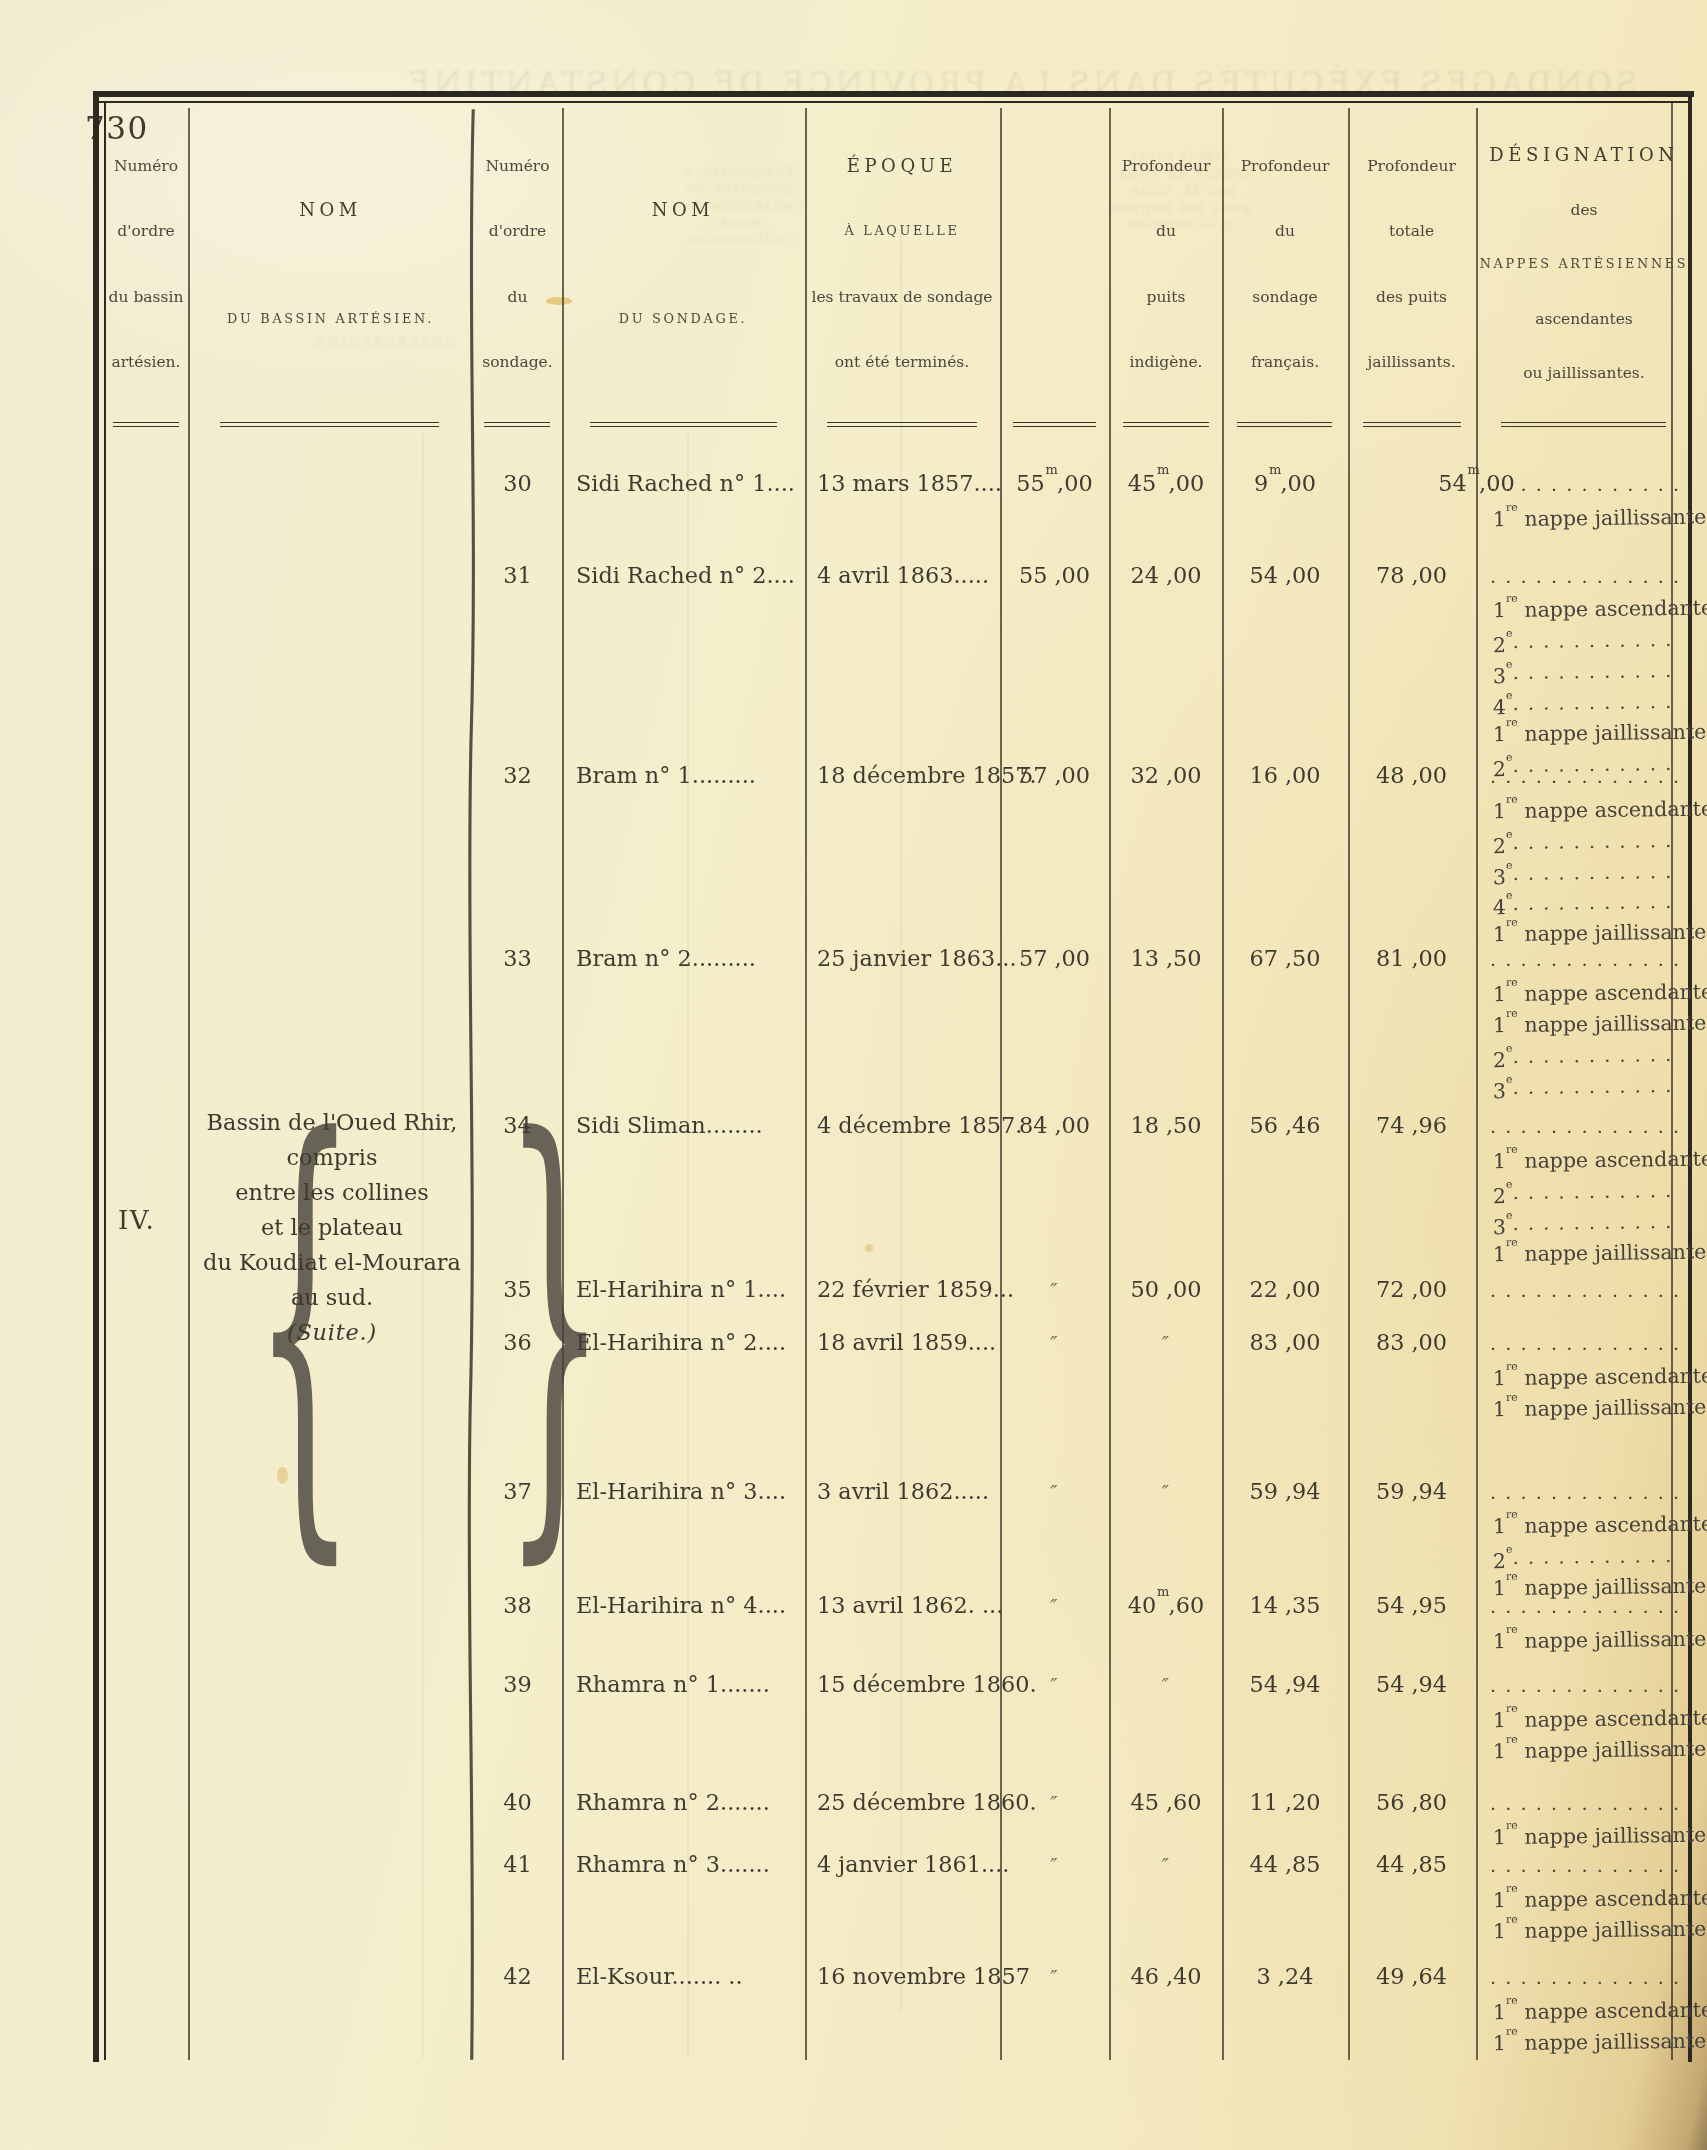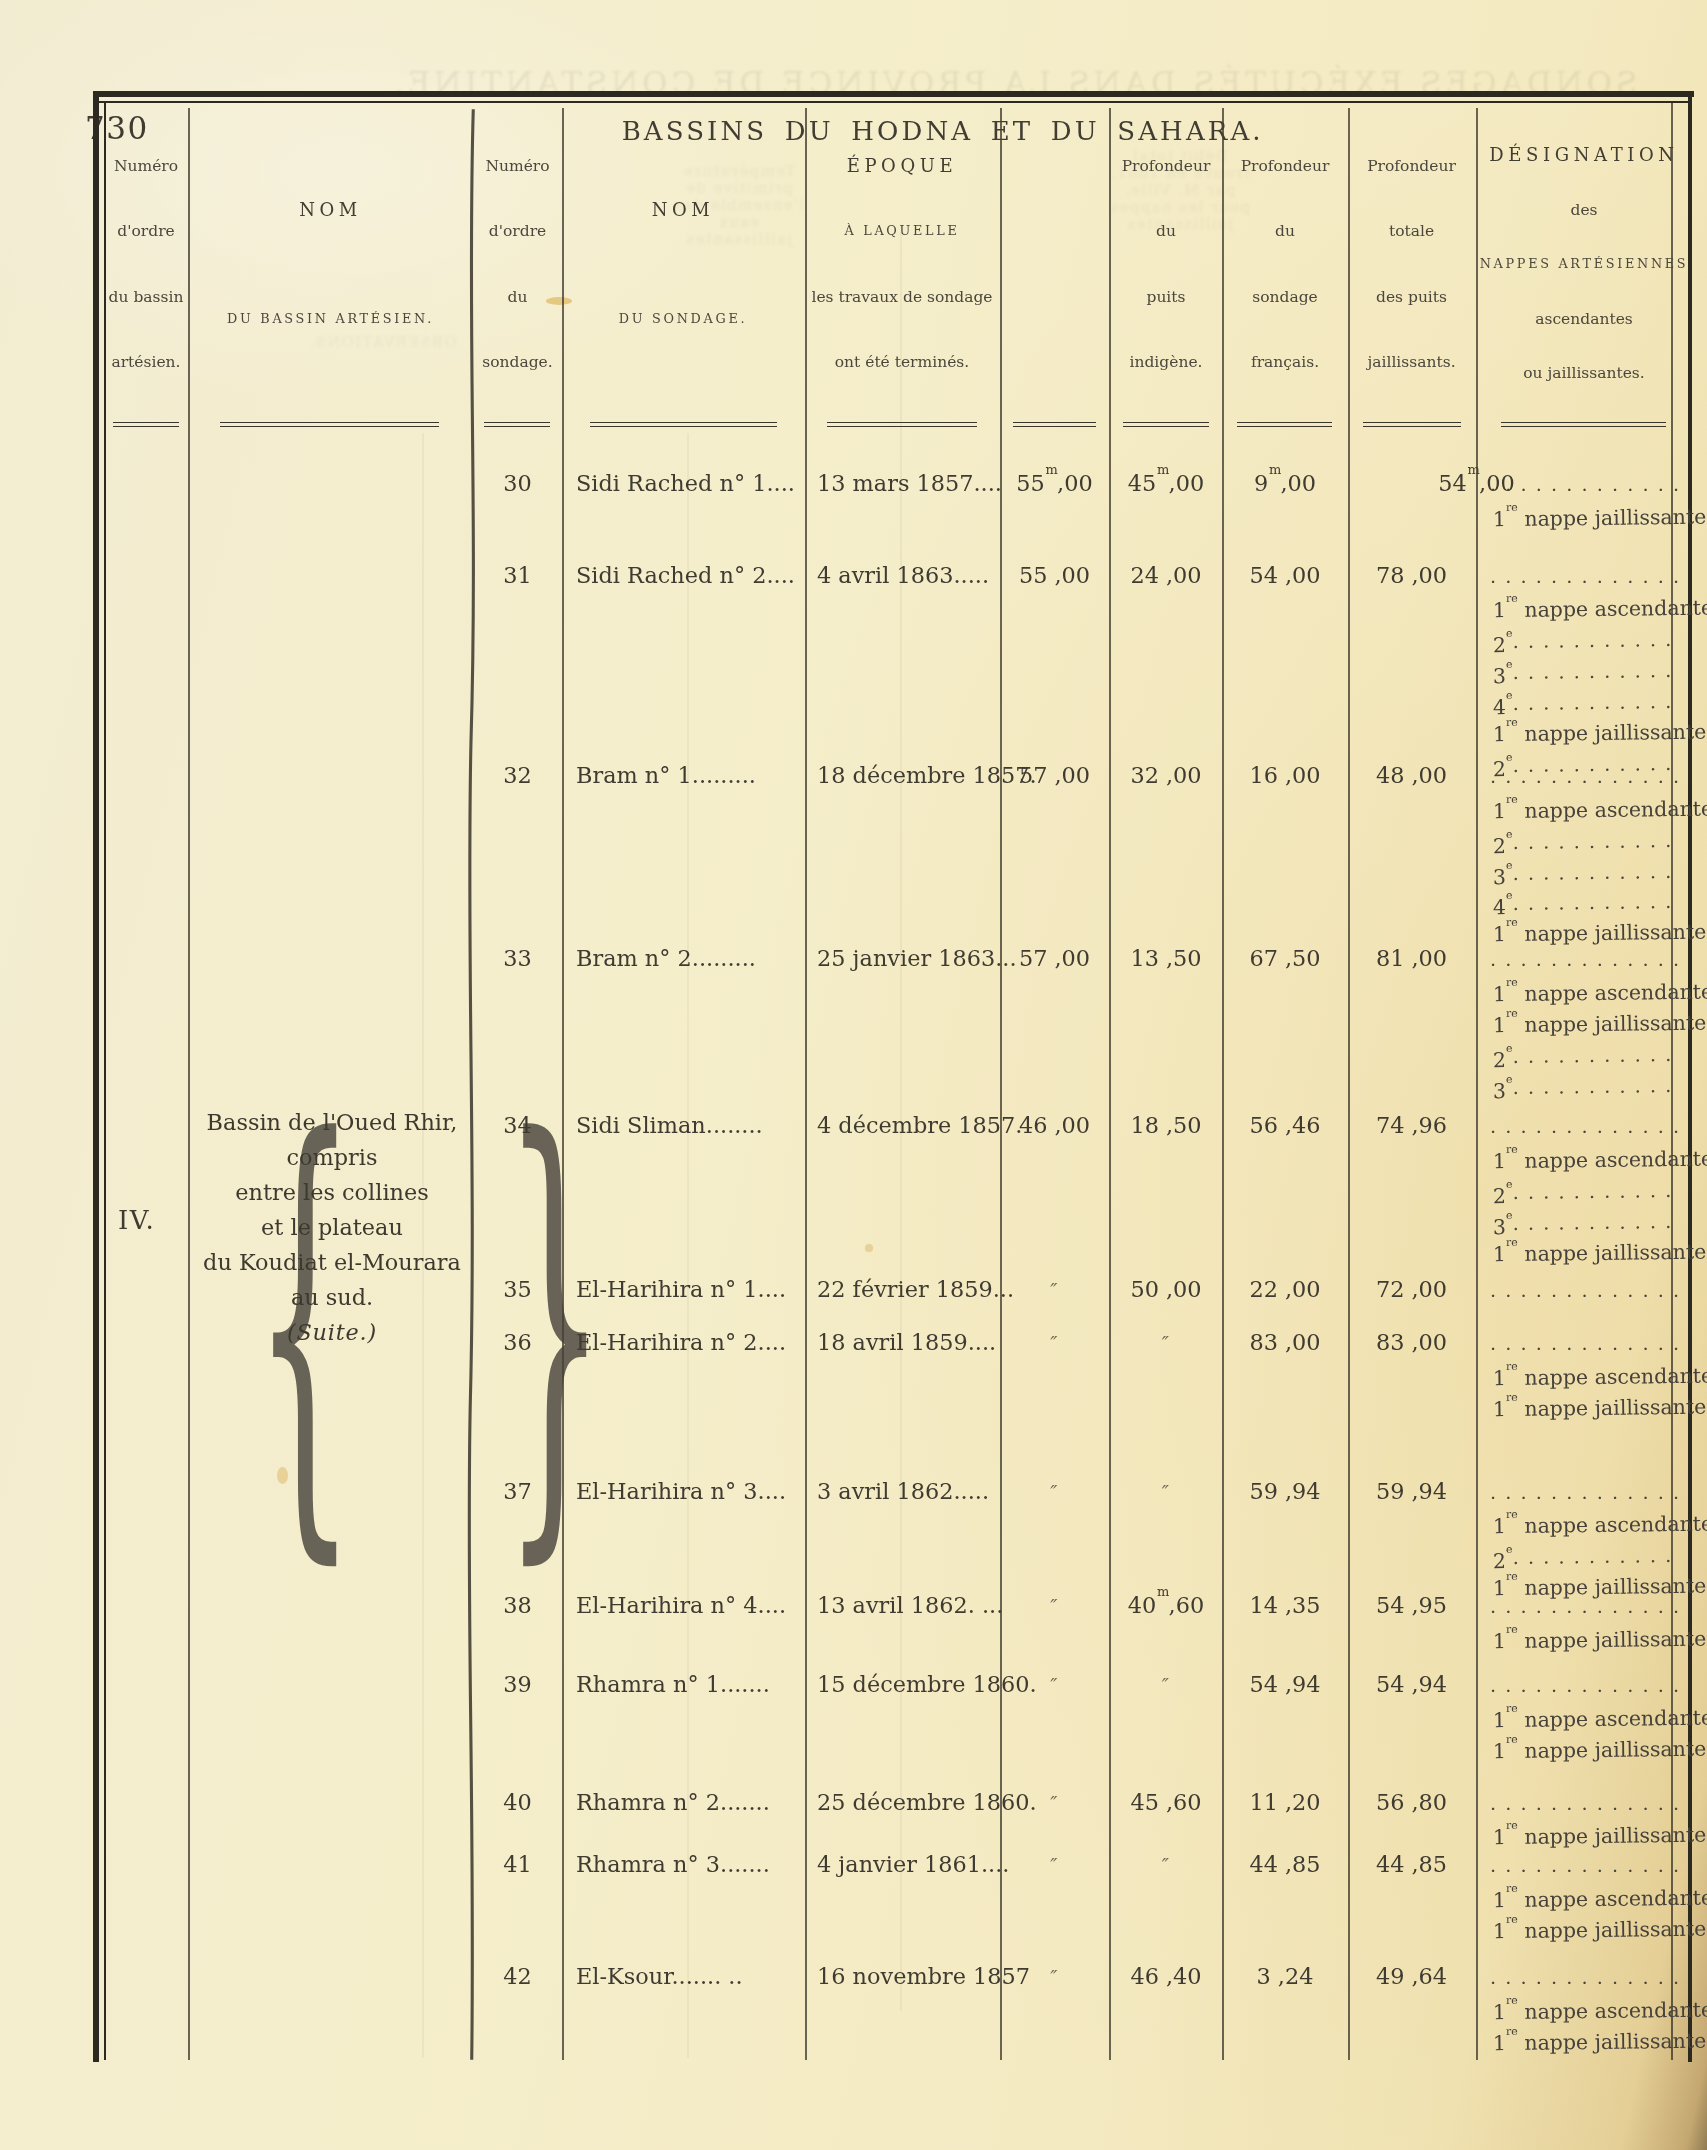--- a/index.html
+++ b/index.html
@@ -62,21 +62,20 @@
   <div class="ghost ghost-small" style="left:1106px;top:147px;width:147px;">Débit total trouvé en 1861, par M. Ville, pour les nappes jaillissantes</div>
   <div class="gv" style="left:422px;top:433px;height:1625px;"></div>
   <div class="gv" style="left:687px;top:433px;height:1625px;"></div>
   <div class="gv" style="left:900px;top:232px;height:1779px;"></div>
 
   <div class="stain" style="left:546px;top:297px;width:26px;height:7.7px;background:#d8a93f;opacity:.55;"></div>
   <div class="stain" style="left:277px;top:1467px;width:10.8px;height:17px;background:#d9b054;opacity:.45;"></div>
   <div class="stain" style="left:865px;top:1244px;width:7.7px;height:7.7px;background:#caa347;opacity:.35;"></div>
 
   <div class="folio">730</div>
-  <div class="running-title">BASSINS DU HODNA ET DU SAHARA.</div>
 
   <div class="rule" style="left:93px;top:91px;width:1601px;height:6.2px;"></div>
   <div class="rule" style="left:94px;top:101px;width:1597px;height:1.5px;"></div>
   <div class="rule" style="left:93px;top:91px;width:6.2px;height:1971px;"></div>
   <div class="rule" style="left:104px;top:101px;width:1.5px;height:1959px;"></div>
   <div class="rule" style="left:1671px;top:101px;width:1.5px;height:1959px;opacity:.7;"></div>
   <div class="rule" style="left:1688px;top:91px;width:3.9px;height:1971px;"></div>
 
   <div class="vline" style="left:188px;"></div>
   <svg class="wavy" width="17" height="1953" viewBox="0 0 22 2524">
@@ -209,21 +208,21 @@
         <div class="cell leader" style="left: 1490px; top: 945px; width: 193px;"><span class="dots" style="width:193px"></span></div>
         <div class="nappe" style="left: 1493px; top: 981px; width: 198px;">1<sup>re</sup> nappe ascendante.</div>
         <div class="nappe" style="left: 1493px; top: 1012px; width: 198px;">1<sup>re</sup> nappe jaillissante.</div>
         <div class="nappe" style="left: 1493px; top: 1043px; width: 198px;">2<sup>e</sup><span class="dots" style="width:166px"></span></div>
         <div class="nappe" style="left: 1493px; top: 1074px; width: 198px;">3<sup>e</sup><span class="dots" style="width:166px"></span></div>
       </div>
       <div class="row">
         <div class="cell c-center" style="left: 475px; top: 1112px; width: 85px;">34</div>
         <div class="cell " style="left: 576px; top: 1112px; width: 232px;">Sidi Sliman........</div>
         <div class="cell " style="left: 817px; top: 1112px; width: 183px;">4 décembre 1857.</div>
-        <div class="cell c-center" style="left: 1001px; top: 1112px; width: 107px;">46 ,00</div>
+        <div class="cell c-center" style="left: 1001px; top: 1112px; width: 107px;">84 ,00</div>
         <div class="cell c-center" style="left: 1111px; top: 1112px; width: 110px;">18 ,50</div>
         <div class="cell c-center" style="left: 1224px; top: 1112px; width: 122px;">56 ,46</div>
         <div class="cell c-center" style="left: 1349px; top: 1112px; width: 125px;">74 ,96</div>
         <div class="cell leader" style="left: 1490px; top: 1112px; width: 193px;"><span class="dots" style="width:193px"></span></div>
         <div class="nappe" style="left: 1493px; top: 1148px; width: 198px;">1<sup>re</sup> nappe ascendante.</div>
         <div class="nappe" style="left: 1493px; top: 1179px; width: 198px;">2<sup>e</sup><span class="dots" style="width:166px"></span></div>
         <div class="nappe" style="left: 1493px; top: 1210px; width: 198px;">3<sup>e</sup><span class="dots" style="width:166px"></span></div>
         <div class="nappe" style="left: 1493px; top: 1241px; width: 198px;">1<sup>re</sup> nappe jaillissante.</div>
       </div>
       <div class="row">

